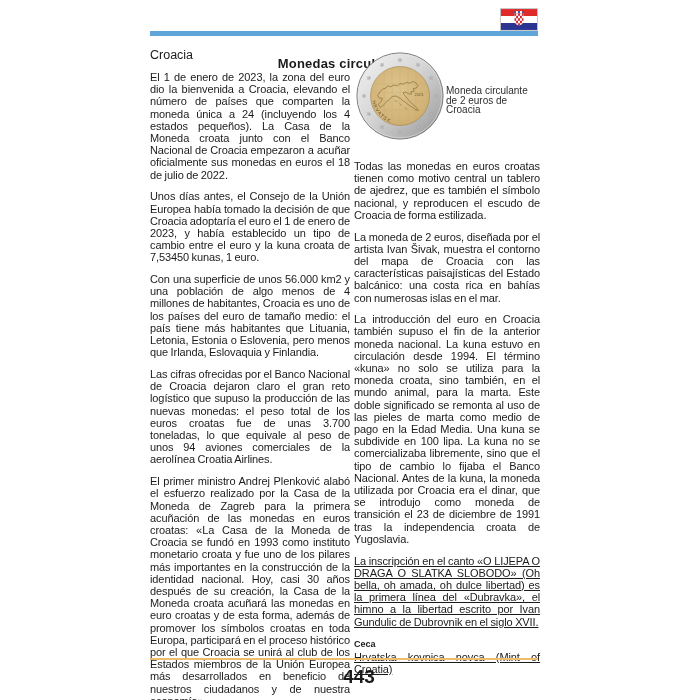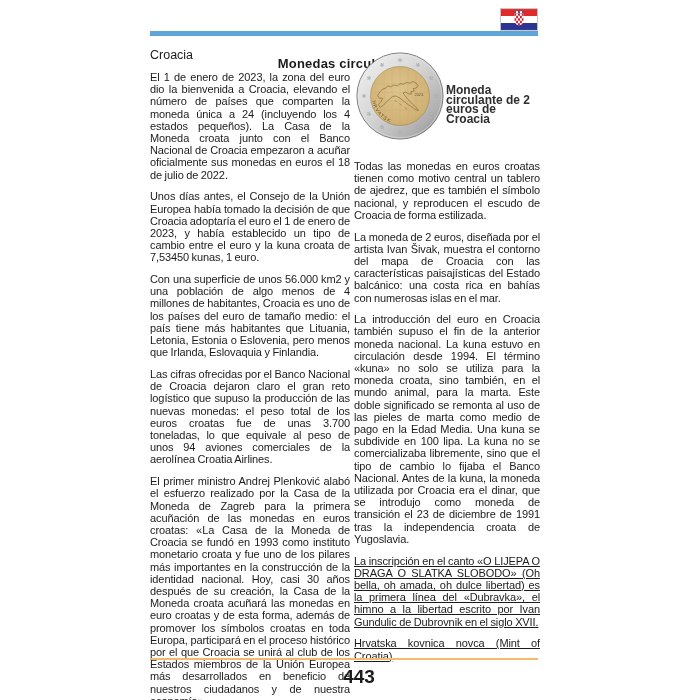--- a/index.html
+++ b/index.html
@@ -19,21 +19,21 @@
 
   .article-title{font-size:12.5px;line-height:14px;font-weight:normal;margin:0 0 9px 0;}
   p.body{
     font-size:11px;line-height:12.2px;text-align:justify;margin:0 0 9.5px 0;
     letter-spacing:-0.1px;word-spacing:-0.4px;hyphens:auto;-webkit-hyphens:auto;
   }
   .coin-figure{position:relative;height:112px;}
   .coin{position:absolute;left:2px;top:4px;}
   .coin-caption{
     position:absolute;left:92px;top:38px;width:94px;
-    font-size:12px;line-height:9.5px;color:#2e2e2e;letter-spacing:0;font-weight:bold;
+    font-size:10px;line-height:9.5px;color:#2e2e2e;letter-spacing:0;
   }
   .sec-heading{font-size:9px;line-height:12.2px;font-weight:bold;margin:10.5px 0 0 0;}
   .sec-text{margin-top:0;text-decoration:underline;}
 
   .footer-line{position:absolute;left:150px;top:658px;width:388px;height:2px;background:#f2bc6e;}
   .page-number{
     position:absolute;left:165px;top:666px;width:388px;text-align:center;
     font-size:19px;font-weight:bold;
   }
 </style>
@@ -164,17 +164,18 @@
 
     <div class="coin-caption">Moneda circulante de 2 euros de Croacia</div>
   </div>
 
   <p class="body">Todas las monedas en euros croatas tienen como motivo central un tablero de ajedrez, que es también el símbolo nacional, y reproducen el escudo de Croacia de forma estilizada.</p>
   <p class="body">La moneda de 2 euros, diseñada por el artista Ivan Šivak, muestra el contorno del mapa de Croacia con las características paisajísticas del Estado balcánico: una costa rica en bahías con numerosas islas en el mar.</p>
   <p class="body">La introducción del euro en Croacia también supuso el fin de la anterior moneda nacional. La kuna estuvo en circulación desde 1994. El término «kuna» no solo se utiliza para la moneda croata, sino también, en el mundo animal, para la marta. Este doble significado se remonta al uso de las pieles de marta como medio de pago en la Edad Media. Una kuna se subdivide en 100 lipa. La kuna no se comercializaba libremente, sino que el tipo de cambio lo fijaba el Banco Nacional. Antes de la kuna, la moneda utilizada por Croacia era el dinar, que se introdujo como moneda de transición el 23 de diciembre de 1991 tras la independencia croata de Yugoslavia.</p>
 
   <p class="body sec-text">La inscripción en el canto «O LIJEPA O DRAGA O SLATKA SLOBODO» (Oh bella, oh amada, oh dulce libertad) es la primera línea del «Dubravka», el himno a la libertad escrito por Ivan Gundulic de Dubrovnik en el siglo XVII.</p>
 
+  <div class="sec-heading">Ceca</div>
   <p class="body sec-text">Hrvatska kovnica novca (Mint of Croatia)</p>
 </div>
 
 <div class="footer-line"></div>
 <div class="page-number">443</div>
 
 </body></html>

